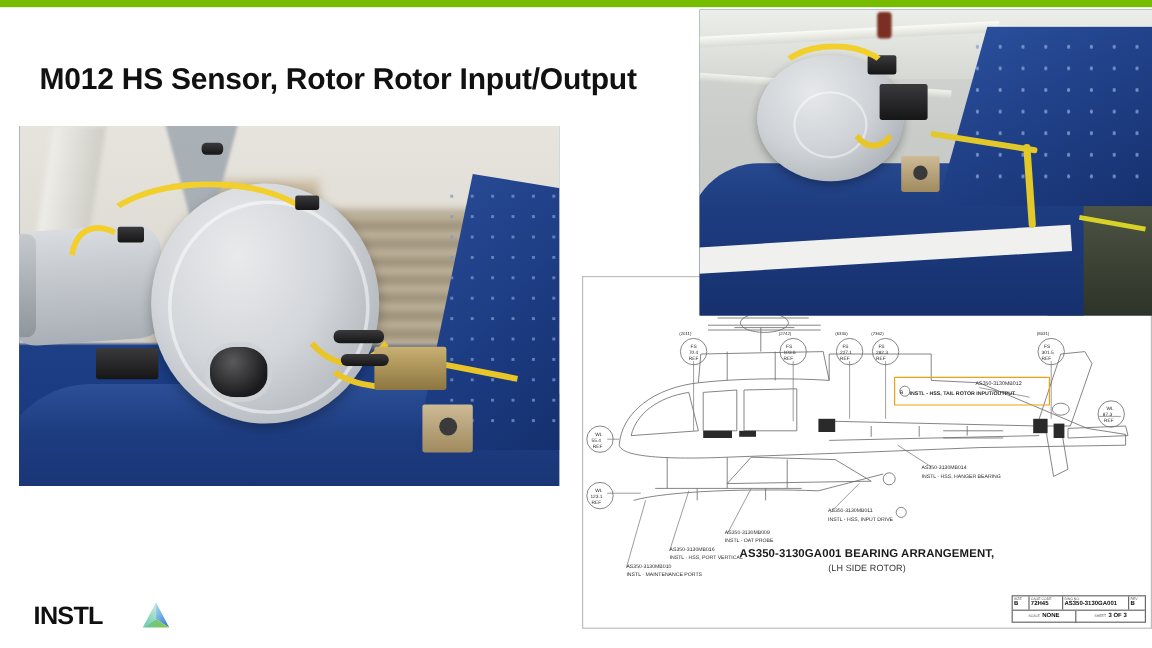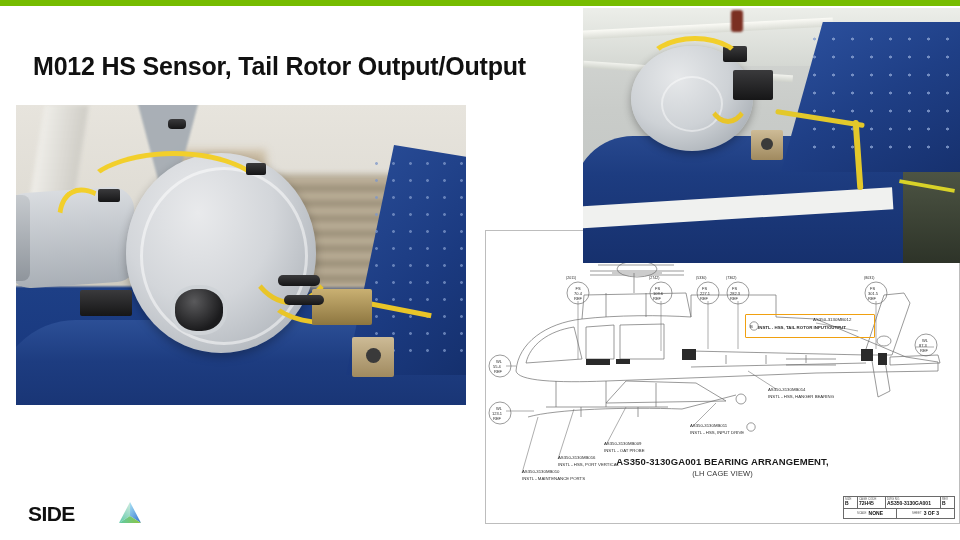--- a/index.html
+++ b/index.html
@@ -321,21 +321,21 @@
     <div class="txt" style="left:118px;top:217px;font-size:4.3px;">INSTL - OAT PROBE</div>
 
     <div class="txt" style="left:72px;top:224px;font-size:4.3px;">AS350-3130MB016</div>
     <div class="txt" style="left:72px;top:231px;font-size:4.3px;">INSTL - HSS, PORT VERTICAL</div>
 
     <div class="txt" style="left:36px;top:238px;font-size:4.3px;">AS350-3130MB010</div>
     <div class="txt" style="left:36px;top:245px;font-size:4.3px;">INSTL - MAINTENANCE PORTS</div>
 
     <div class="dtitle">
       <div>AS350-3130GA001  BEARING ARRANGEMENT,</div>
-      <div class="dsub">(LH CAGE VIEW)</div>
+      <div class="dsub">(LH SIDE ROTOR)</div>
     </div>
 
     <div class="tblock">
       <div class="tb-row">
         <div class="tb-cell" style="width:11px;">
           <span class="tb-lbl">SIZE</span>
           <span class="tb-val">B</span>
         </div>
         <div class="tb-cell" style="width:25px;">
           <span class="tb-lbl">CAGE CODE</span>
@@ -356,24 +356,24 @@
           <span class="tb-val">NONE</span>
         </div>
         <div class="tb-cell" style="flex:1;flex-direction:row;align-items:center;gap:2px;">
           <span class="tb-lbl">SHEET</span>
           <span class="tb-val">3 OF 3</span>
         </div>
       </div>
     </div>
   </div>
 
-  <div class="slide-title">M012 HS Sensor, Tail Rotor Output/Output</div>
+  <div class="slide-title">M012 HS Sensor, Rotor Rotor Input/Output</div>
 
   <div id="logo">
-    <div class="logo-word">SIDE</div>
+    <div class="logo-word">INSTL</div>
     <svg class="logo-mark" viewBox="0 0 28 26">
       <defs>
         <linearGradient id="gA" x1="0" y1="1" x2="0.4" y2="0">
           <stop offset="0" stop-color="#5ec9a8"></stop>
             <stop offset="1" stop-color="#bfe6d8"></stop>
         </linearGradient>
         <linearGradient id="gB" x1="0.2" y1="0" x2="1" y2="1">
           <stop offset="0" stop-color="#9ed8f0"></stop>
             <stop offset="1" stop-color="#2f6fd0"></stop>
         </linearGradient>

